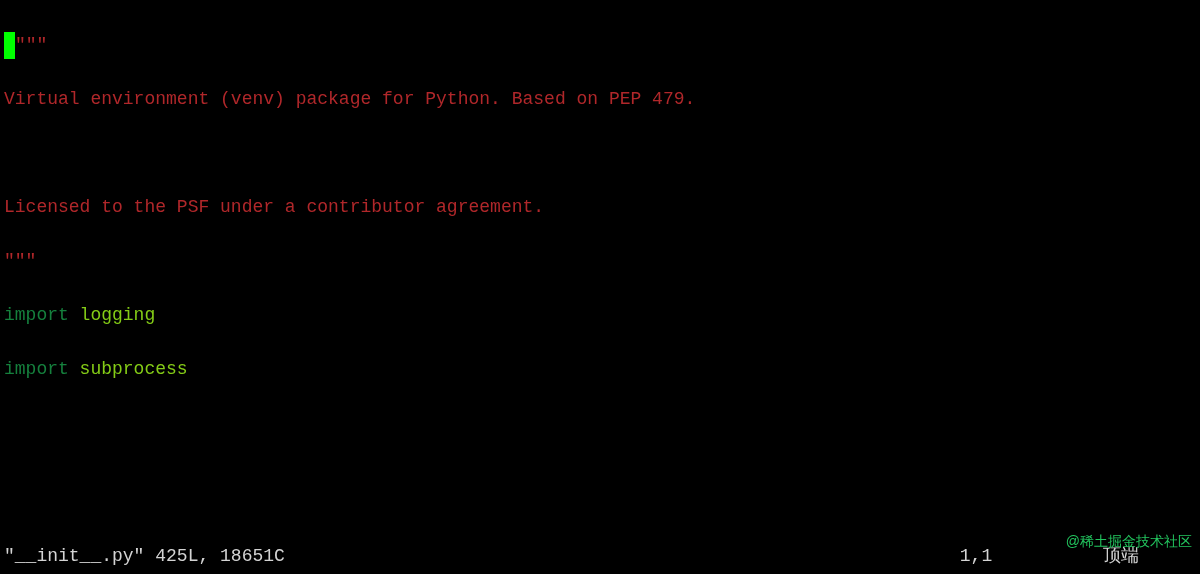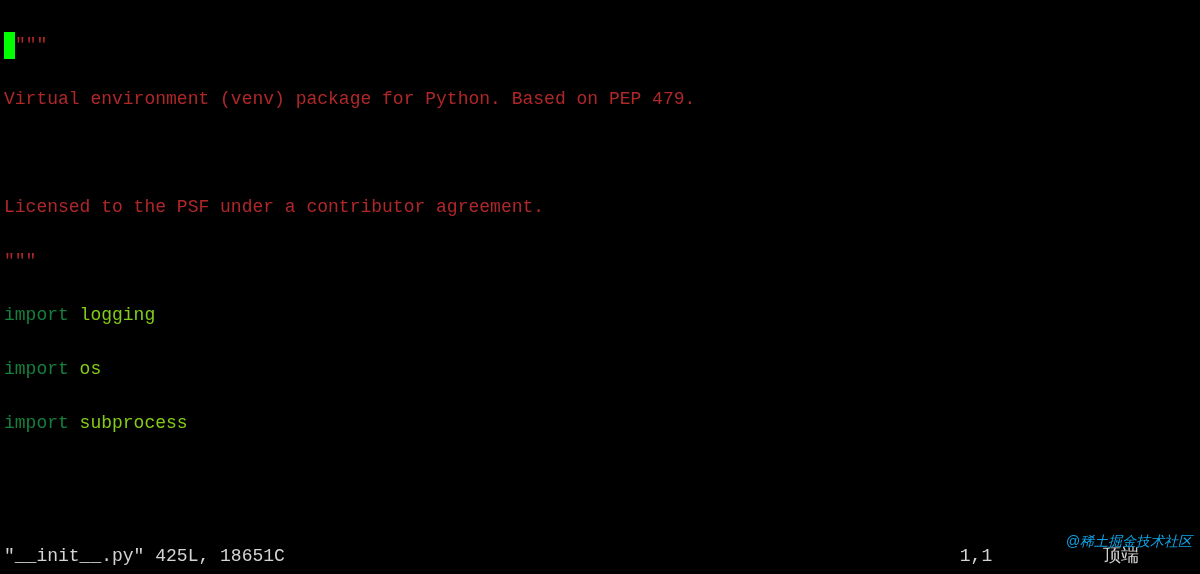--- a/index.html
+++ b/index.html
@@ -59,37 +59,35 @@
     }
     .status-right {
       width: 120px;
       text-align: center;
       padding-right: 30px;
     }
     .watermark {
       position: absolute;
       bottom: 22px;
       right: 8px;
-      color: #0ea5e9;
+      color: #22c55e;
       font-size: 14px;
       font-family: sans-serif;
-      font-style: italic;
     }
   </style>
 </head>
 <body>
 
 <div class="editor">
 <span class="line"><span class="cursor"> </span><span class="red">"""</span></span>
 <span class="line red">Virtual environment (venv) package for Python. Based on PEP 479.</span>
 <span class="line red"></span>
 <span class="line red">Licensed to the PSF under a contributor agreement.</span>
 <span class="line red">"""</span>
 <span class="line"><span class="purple">import</span><span class="white"> logging</span></span>
-<span class="line"><span class="purple">import</span><span class="white"> os</span></span>
 <span class="line"><span class="purple">import</span><span class="white"> subprocess</span></span>
 <span class="line"></span>
 
 
 
 
 
 
 
 

